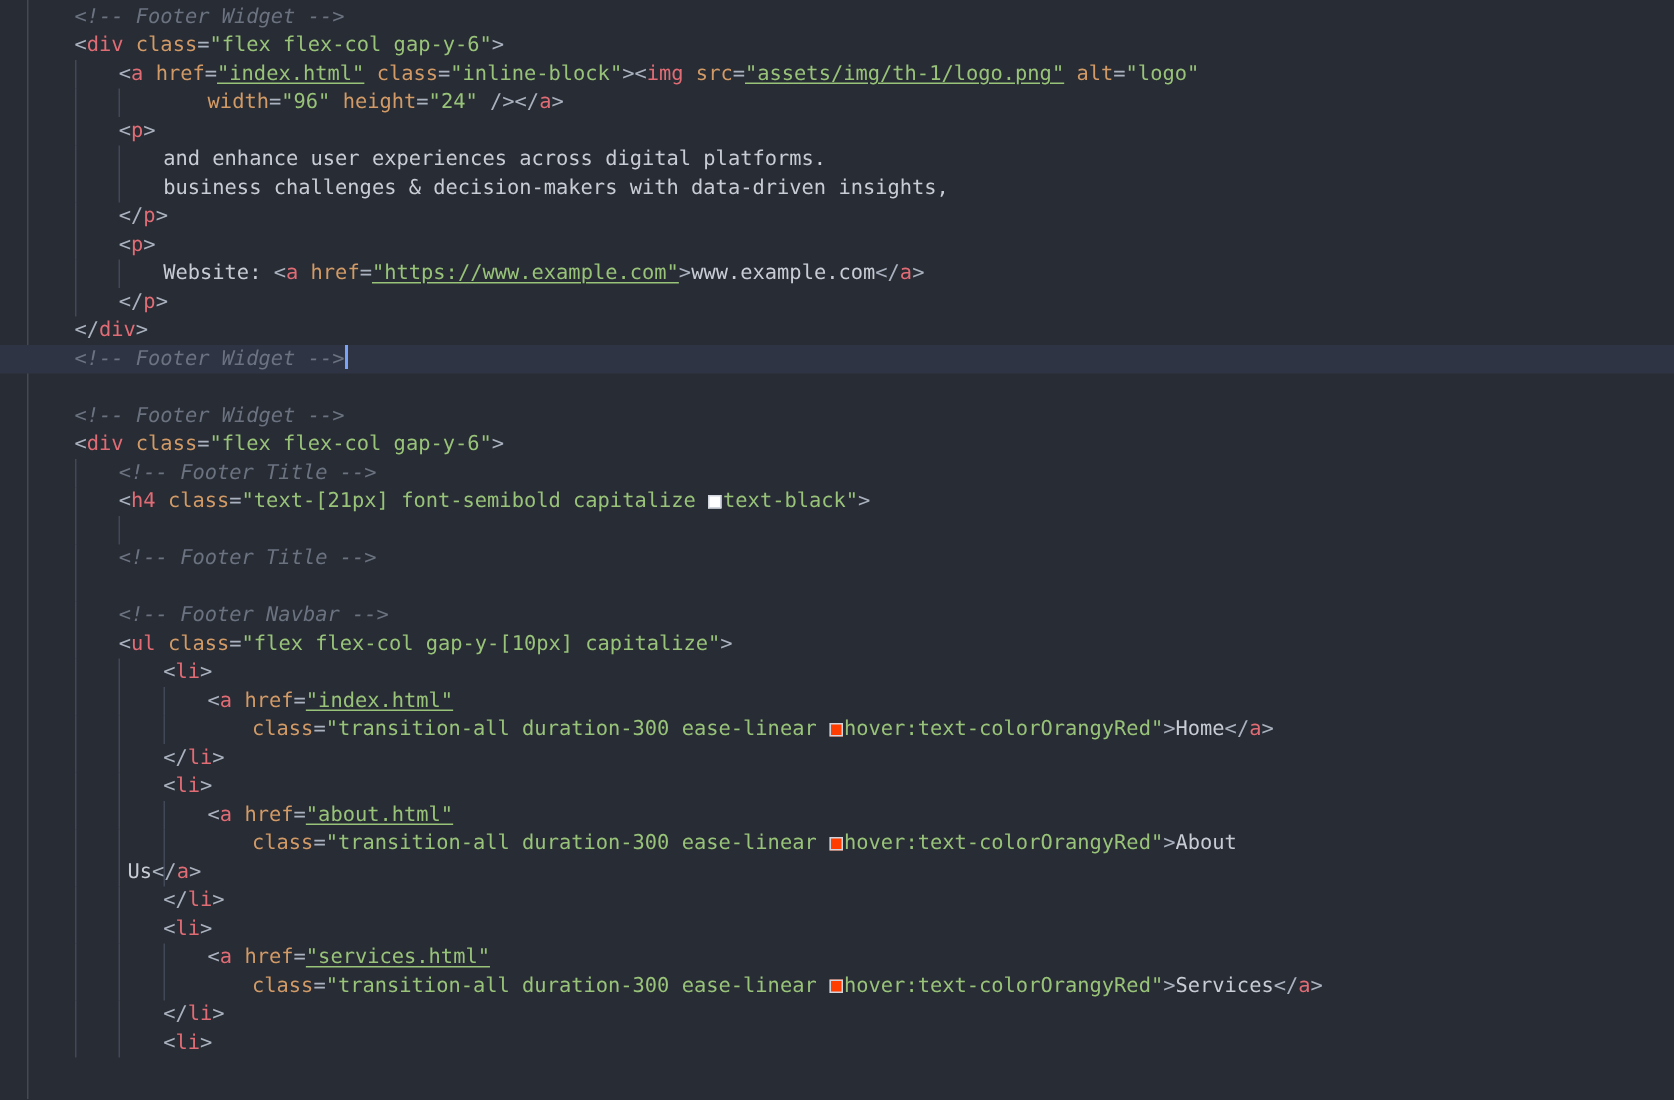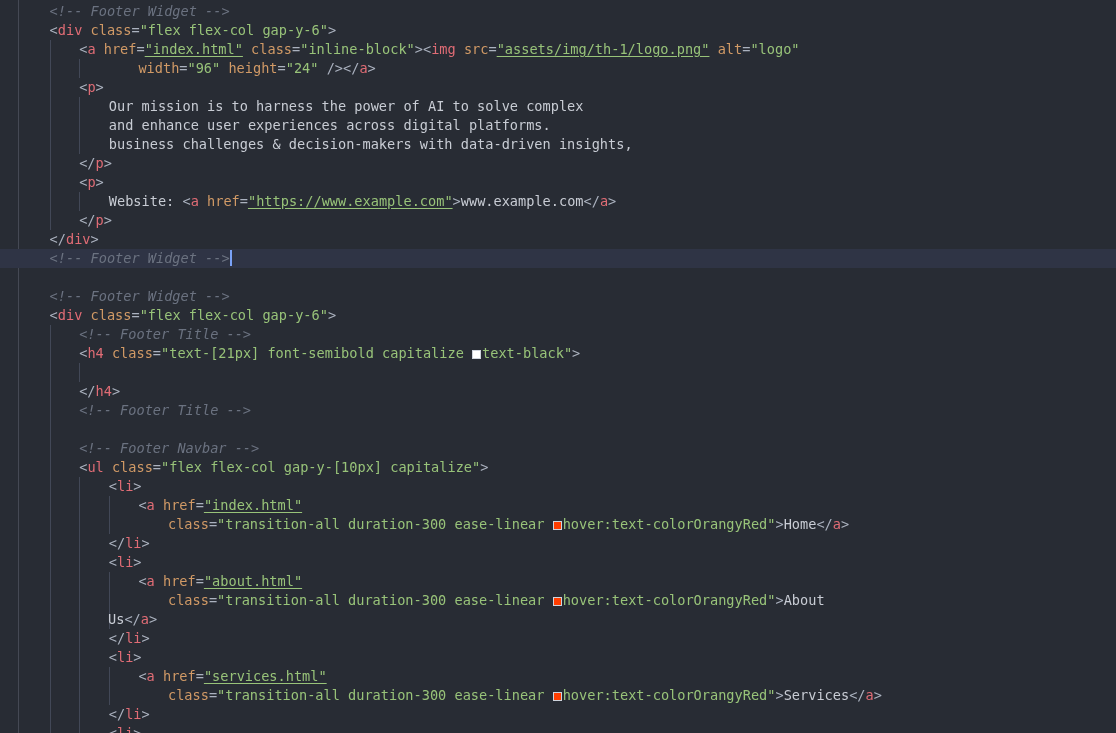--- a/index.html
+++ b/index.html
@@ -96,48 +96,46 @@
 <body>
 
 <div id="editor">
   <div class="vrule v1"></div>
   <div class="code" id="code-root">
       <div class="line"><span class="txt" style="padding-left: 49.6px;"><span class="c-comment">&lt;!-- Footer Widget --&gt;</span></span></div>
       <div class="line"><span class="txt" style="padding-left: 49.6px;"><span class="c-punct">&lt;</span><span class="c-tag">div</span><span class="c-txt"> </span><span class="c-attr">class</span><span class="c-punct">=</span><span class="c-str">"flex flex-col gap-y-6"</span><span class="c-punct">&gt;</span></span></div>
       <div class="line"><span class="guide" style="left: 49.6px;"></span><span class="txt" style="padding-left: 79.2px;"><span class="c-punct">&lt;</span><span class="c-tag">a</span><span class="c-txt"> </span><span class="c-attr">href</span><span class="c-punct">=</span><span class="c-str-link">"index.html"</span><span class="c-txt"> </span><span class="c-attr">class</span><span class="c-punct">=</span><span class="c-str">"inline-block"</span><span class="c-punct">&gt;&lt;</span><span class="c-tag">img</span><span class="c-txt"> </span><span class="c-attr">src</span><span class="c-punct">=</span><span class="c-str-link">"assets/img/th-1/logo.png"</span><span class="c-txt"> </span><span class="c-attr">alt</span><span class="c-punct">=</span><span class="c-str">"logo"</span></span></div>
       <div class="line"><span class="guide" style="left: 49.6px;"></span><span class="guide" style="left: 79.2px;"></span><span class="txt" style="padding-left: 138.4px;"><span class="c-attr">width</span><span class="c-punct">=</span><span class="c-str">"96"</span><span class="c-txt"> </span><span class="c-attr">height</span><span class="c-punct">=</span><span class="c-str">"24"</span><span class="c-txt"> </span><span class="c-punct">/&gt;&lt;/</span><span class="c-tag">a</span><span class="c-punct">&gt;</span></span></div>
       <div class="line"><span class="guide" style="left: 49.6px;"></span><span class="txt" style="padding-left: 79.2px;"><span class="c-punct">&lt;</span><span class="c-tag">p</span><span class="c-punct">&gt;</span></span></div>
-      <div class="line"><span class="guide" style="left: 49.6px;"></span><span class="guide" style="left: 79.2px;"></span><span class="txt" style="padding-left: 108.8px;"><span class="c-txt">Our mission is to harness the power of AI to solve complex</span></span></div>
       <div class="line"><span class="guide" style="left: 49.6px;"></span><span class="guide" style="left: 79.2px;"></span><span class="txt" style="padding-left: 108.8px;"><span class="c-txt">and enhance user experiences across digital platforms.</span></span></div>
       <div class="line"><span class="guide" style="left: 49.6px;"></span><span class="guide" style="left: 79.2px;"></span><span class="txt" style="padding-left: 108.8px;"><span class="c-txt">business challenges &amp; decision-makers with data-driven insights,</span></span></div>
       <div class="line"><span class="guide" style="left: 49.6px;"></span><span class="txt" style="padding-left: 79.2px;"><span class="c-punct">&lt;/</span><span class="c-tag">p</span><span class="c-punct">&gt;</span></span></div>
       <div class="line"><span class="guide" style="left: 49.6px;"></span><span class="txt" style="padding-left: 79.2px;"><span class="c-punct">&lt;</span><span class="c-tag">p</span><span class="c-punct">&gt;</span></span></div>
       <div class="line"><span class="guide" style="left: 49.6px;"></span><span class="guide" style="left: 79.2px;"></span><span class="txt" style="padding-left: 108.8px;"><span class="c-txt">Website: </span><span class="c-punct">&lt;</span><span class="c-tag">a</span><span class="c-txt"> </span><span class="c-attr">href</span><span class="c-punct">=</span><span class="c-str-link">"https://www.example.com"</span><span class="c-punct">&gt;</span><span class="c-txt">www.example.com</span><span class="c-punct">&lt;/</span><span class="c-tag">a</span><span class="c-punct">&gt;</span></span></div>
       <div class="line"><span class="guide" style="left: 49.6px;"></span><span class="txt" style="padding-left: 79.2px;"><span class="c-punct">&lt;/</span><span class="c-tag">p</span><span class="c-punct">&gt;</span></span></div>
       <div class="line"><span class="txt" style="padding-left: 49.6px;"><span class="c-punct">&lt;/</span><span class="c-tag">div</span><span class="c-punct">&gt;</span></span></div>
       <div class="line current"><span class="txt" style="padding-left: 49.6px;"><span class="c-comment">&lt;!-- Footer Widget --&gt;</span><span class="cursor"></span></span></div>
       <div class="line"><span class="txt" style="padding-left: 20px;"></span></div>
       <div class="line"><span class="txt" style="padding-left: 49.6px;"><span class="c-comment">&lt;!-- Footer Widget --&gt;</span></span></div>
       <div class="line"><span class="txt" style="padding-left: 49.6px;"><span class="c-punct">&lt;</span><span class="c-tag">div</span><span class="c-txt"> </span><span class="c-attr">class</span><span class="c-punct">=</span><span class="c-str">"flex flex-col gap-y-6"</span><span class="c-punct">&gt;</span></span></div>
       <div class="line"><span class="guide" style="left: 49.6px;"></span><span class="txt" style="padding-left: 79.2px;"><span class="c-comment">&lt;!-- Footer Title --&gt;</span></span></div>
       <div class="line"><span class="guide" style="left: 49.6px;"></span><span class="txt" style="padding-left: 79.2px;"><span class="c-punct">&lt;</span><span class="c-tag">h4</span><span class="c-txt"> </span><span class="c-attr">class</span><span class="c-punct">=</span><span class="c-str">"text-[21px] font-semibold capitalize </span><span class="swatch white"></span><span class="c-str">text-black"</span><span class="c-punct">&gt;</span></span></div>
       <div class="line"><span class="guide" style="left: 49.6px;"></span><span class="guide" style="left: 79.2px;"></span></div>
-      <div class="line"><span class="guide" style="left: 49.6px;"></span><span class="txt" style="padding-left: 79.2px;"><span class="c-punct">&lt;/</span><span class="c-tag">h4</span><span class="c-punct">&gt;</span></span></div>
       <div class="line"><span class="guide" style="left: 49.6px;"></span><span class="txt" style="padding-left: 79.2px;"><span class="c-comment">&lt;!-- Footer Title --&gt;</span></span></div>
       <div class="line"><span class="guide" style="left: 49.6px;"></span><span class="txt" style="padding-left: 20px;"></span></div>
       <div class="line"><span class="guide" style="left: 49.6px;"></span><span class="txt" style="padding-left: 79.2px;"><span class="c-comment">&lt;!-- Footer Navbar --&gt;</span></span></div>
       <div class="line"><span class="guide" style="left: 49.6px;"></span><span class="txt" style="padding-left: 79.2px;"><span class="c-punct">&lt;</span><span class="c-tag">ul</span><span class="c-txt"> </span><span class="c-attr">class</span><span class="c-punct">=</span><span class="c-str">"flex flex-col gap-y-[10px] capitalize"</span><span class="c-punct">&gt;</span></span></div>
       <div class="line"><span class="guide" style="left: 49.6px;"></span><span class="guide" style="left: 79.2px;"></span><span class="txt" style="padding-left: 108.8px;"><span class="c-punct">&lt;</span><span class="c-tag">li</span><span class="c-punct">&gt;</span></span></div>
       <div class="line"><span class="guide" style="left: 49.6px;"></span><span class="guide" style="left: 79.2px;"></span><span class="guide" style="left: 108.8px;"></span><span class="txt" style="padding-left: 138.4px;"><span class="c-punct">&lt;</span><span class="c-tag">a</span><span class="c-txt"> </span><span class="c-attr">href</span><span class="c-punct">=</span><span class="c-str-link">"index.html"</span></span></div>
       <div class="line"><span class="guide" style="left: 49.6px;"></span><span class="guide" style="left: 79.2px;"></span><span class="guide" style="left: 108.8px;"></span><span class="txt" style="padding-left: 168px;"><span class="c-attr">class</span><span class="c-punct">=</span><span class="c-str">"transition-all duration-300 ease-linear </span><span class="swatch orange"></span><span class="c-str">hover:text-colorOrangyRed"</span><span class="c-punct">&gt;</span><span class="c-txt">Home</span><span class="c-punct">&lt;/</span><span class="c-tag">a</span><span class="c-punct">&gt;</span></span></div>
       <div class="line"><span class="guide" style="left: 49.6px;"></span><span class="guide" style="left: 79.2px;"></span><span class="txt" style="padding-left: 108.8px;"><span class="c-punct">&lt;/</span><span class="c-tag">li</span><span class="c-punct">&gt;</span></span></div>
       <div class="line"><span class="guide" style="left: 49.6px;"></span><span class="guide" style="left: 79.2px;"></span><span class="txt" style="padding-left: 108.8px;"><span class="c-punct">&lt;</span><span class="c-tag">li</span><span class="c-punct">&gt;</span></span></div>
       <div class="line"><span class="guide" style="left: 49.6px;"></span><span class="guide" style="left: 79.2px;"></span><span class="guide" style="left: 108.8px;"></span><span class="txt" style="padding-left: 138.4px;"><span class="c-punct">&lt;</span><span class="c-tag">a</span><span class="c-txt"> </span><span class="c-attr">href</span><span class="c-punct">=</span><span class="c-str-link">"about.html"</span></span></div>
       <div class="line"><span class="guide" style="left: 49.6px;"></span><span class="guide" style="left: 79.2px;"></span><span class="guide" style="left: 108.8px;"></span><span class="txt" style="padding-left: 168px;"><span class="c-attr">class</span><span class="c-punct">=</span><span class="c-str">"transition-all duration-300 ease-linear </span><span class="swatch orange"></span><span class="c-str">hover:text-colorOrangyRed"</span><span class="c-punct">&gt;</span><span class="c-txt">About</span></span></div>
-      <div class="line"><span class="guide" style="left: 49.6px;"></span><span class="guide" style="left: 79.2px;"></span><span class="guide" style="left: 108.8px;"></span><span class="txt" style="padding-left: 108px; text-align: right;"><span class="c-txt">Us</span><span class="c-punct">&lt;/</span><span class="c-tag">a</span><span class="c-punct">&gt;</span></span></div>
+      <div class="line"><span class="guide" style="left: 49.6px;"></span><span class="guide" style="left: 79.2px;"></span><span class="guide" style="left: 108.8px;"></span><span class="txt" style="padding-left: 85px; text-align: right;"><span class="c-txt">Us</span><span class="c-punct">&lt;/</span><span class="c-tag">a</span><span class="c-punct">&gt;</span></span></div>
       <div class="line"><span class="guide" style="left: 49.6px;"></span><span class="guide" style="left: 79.2px;"></span><span class="txt" style="padding-left: 108.8px;"><span class="c-punct">&lt;/</span><span class="c-tag">li</span><span class="c-punct">&gt;</span></span></div>
       <div class="line"><span class="guide" style="left: 49.6px;"></span><span class="guide" style="left: 79.2px;"></span><span class="txt" style="padding-left: 108.8px;"><span class="c-punct">&lt;</span><span class="c-tag">li</span><span class="c-punct">&gt;</span></span></div>
       <div class="line"><span class="guide" style="left: 49.6px;"></span><span class="guide" style="left: 79.2px;"></span><span class="guide" style="left: 108.8px;"></span><span class="txt" style="padding-left: 138.4px;"><span class="c-punct">&lt;</span><span class="c-tag">a</span><span class="c-txt"> </span><span class="c-attr">href</span><span class="c-punct">=</span><span class="c-str-link">"services.html"</span></span></div>
       <div class="line"><span class="guide" style="left: 49.6px;"></span><span class="guide" style="left: 79.2px;"></span><span class="guide" style="left: 108.8px;"></span><span class="txt" style="padding-left: 168px;"><span class="c-attr">class</span><span class="c-punct">=</span><span class="c-str">"transition-all duration-300 ease-linear </span><span class="swatch orange"></span><span class="c-str">hover:text-colorOrangyRed"</span><span class="c-punct">&gt;</span><span class="c-txt">Services</span><span class="c-punct">&lt;/</span><span class="c-tag">a</span><span class="c-punct">&gt;</span></span></div>
       <div class="line"><span class="guide" style="left: 49.6px;"></span><span class="guide" style="left: 79.2px;"></span><span class="txt" style="padding-left: 108.8px;"><span class="c-punct">&lt;/</span><span class="c-tag">li</span><span class="c-punct">&gt;</span></span></div>
       <div class="line"><span class="guide" style="left: 49.6px;"></span><span class="guide" style="left: 79.2px;"></span><span class="txt" style="padding-left: 108.8px;"><span class="c-punct">&lt;</span><span class="c-tag">li</span><span class="c-punct">&gt;</span></span></div>
     </div>
 </div>
 
 </body></html>

